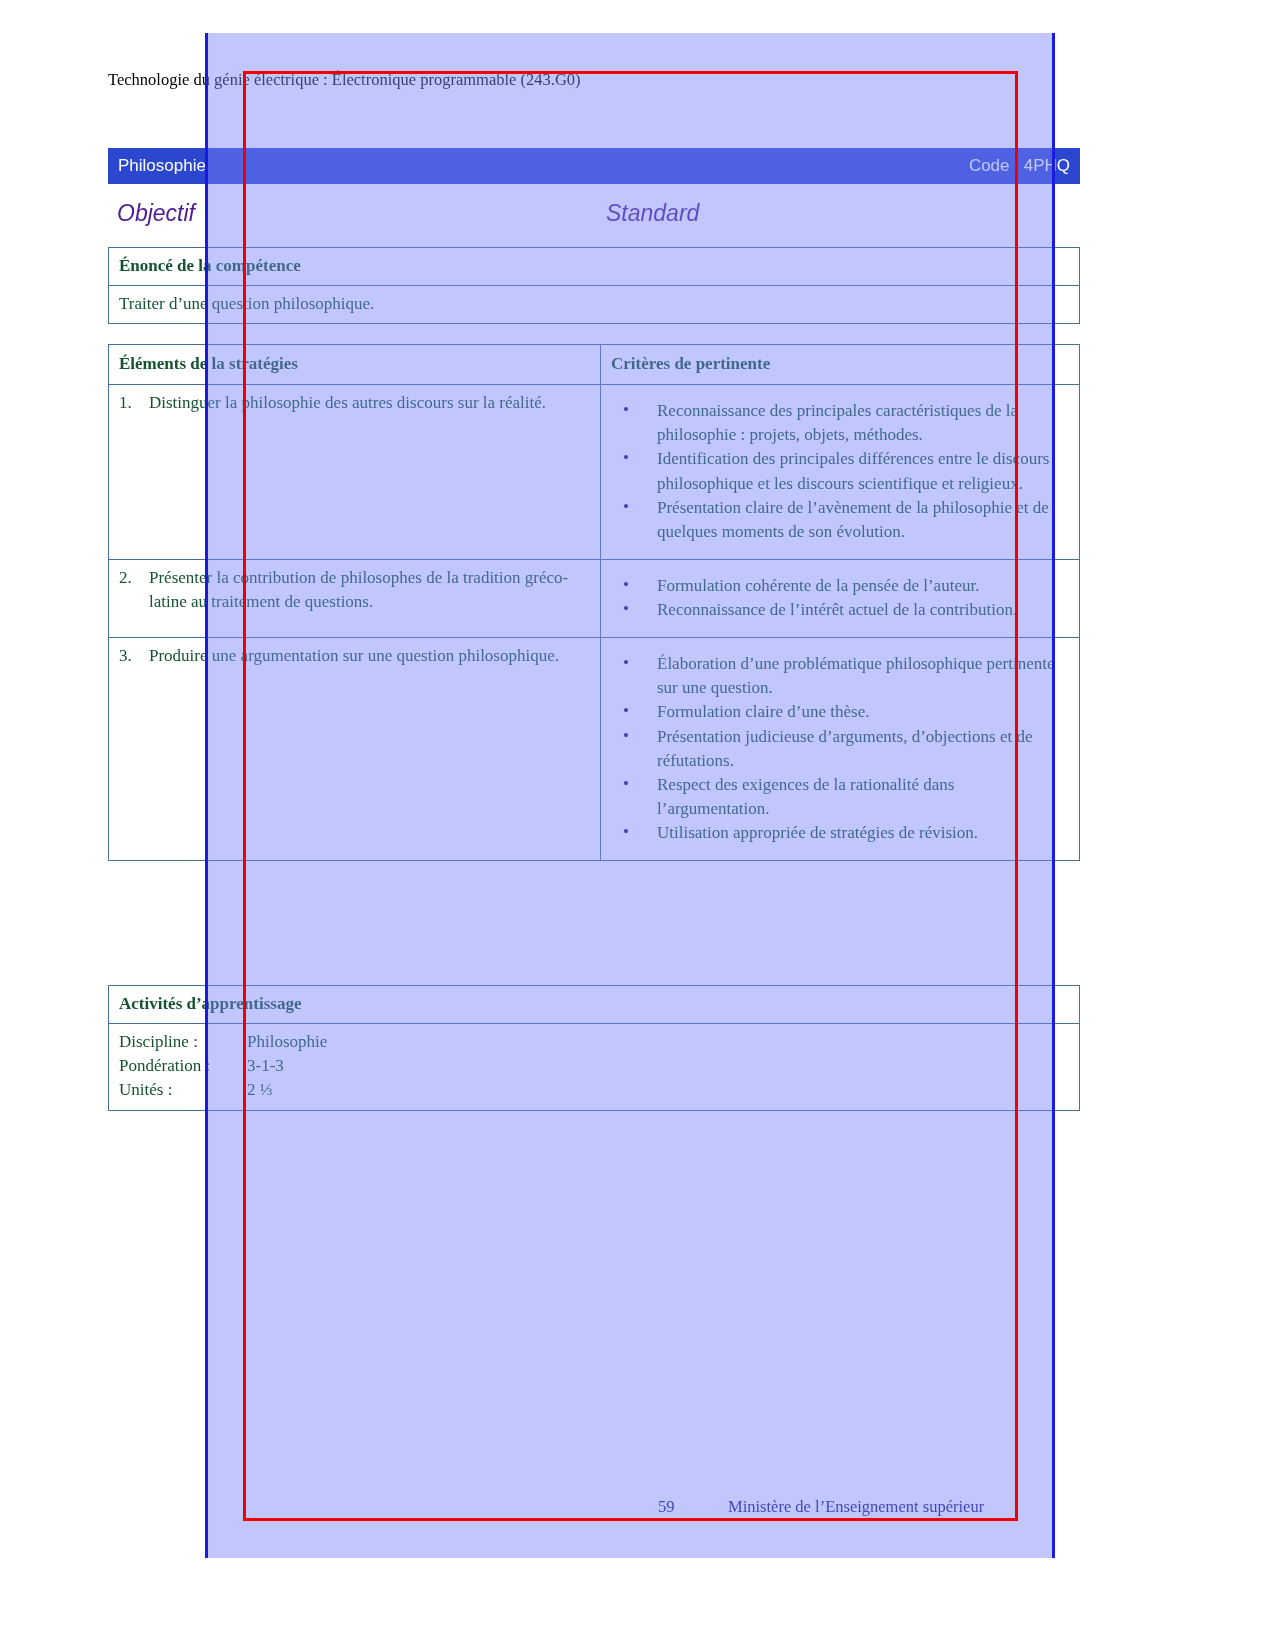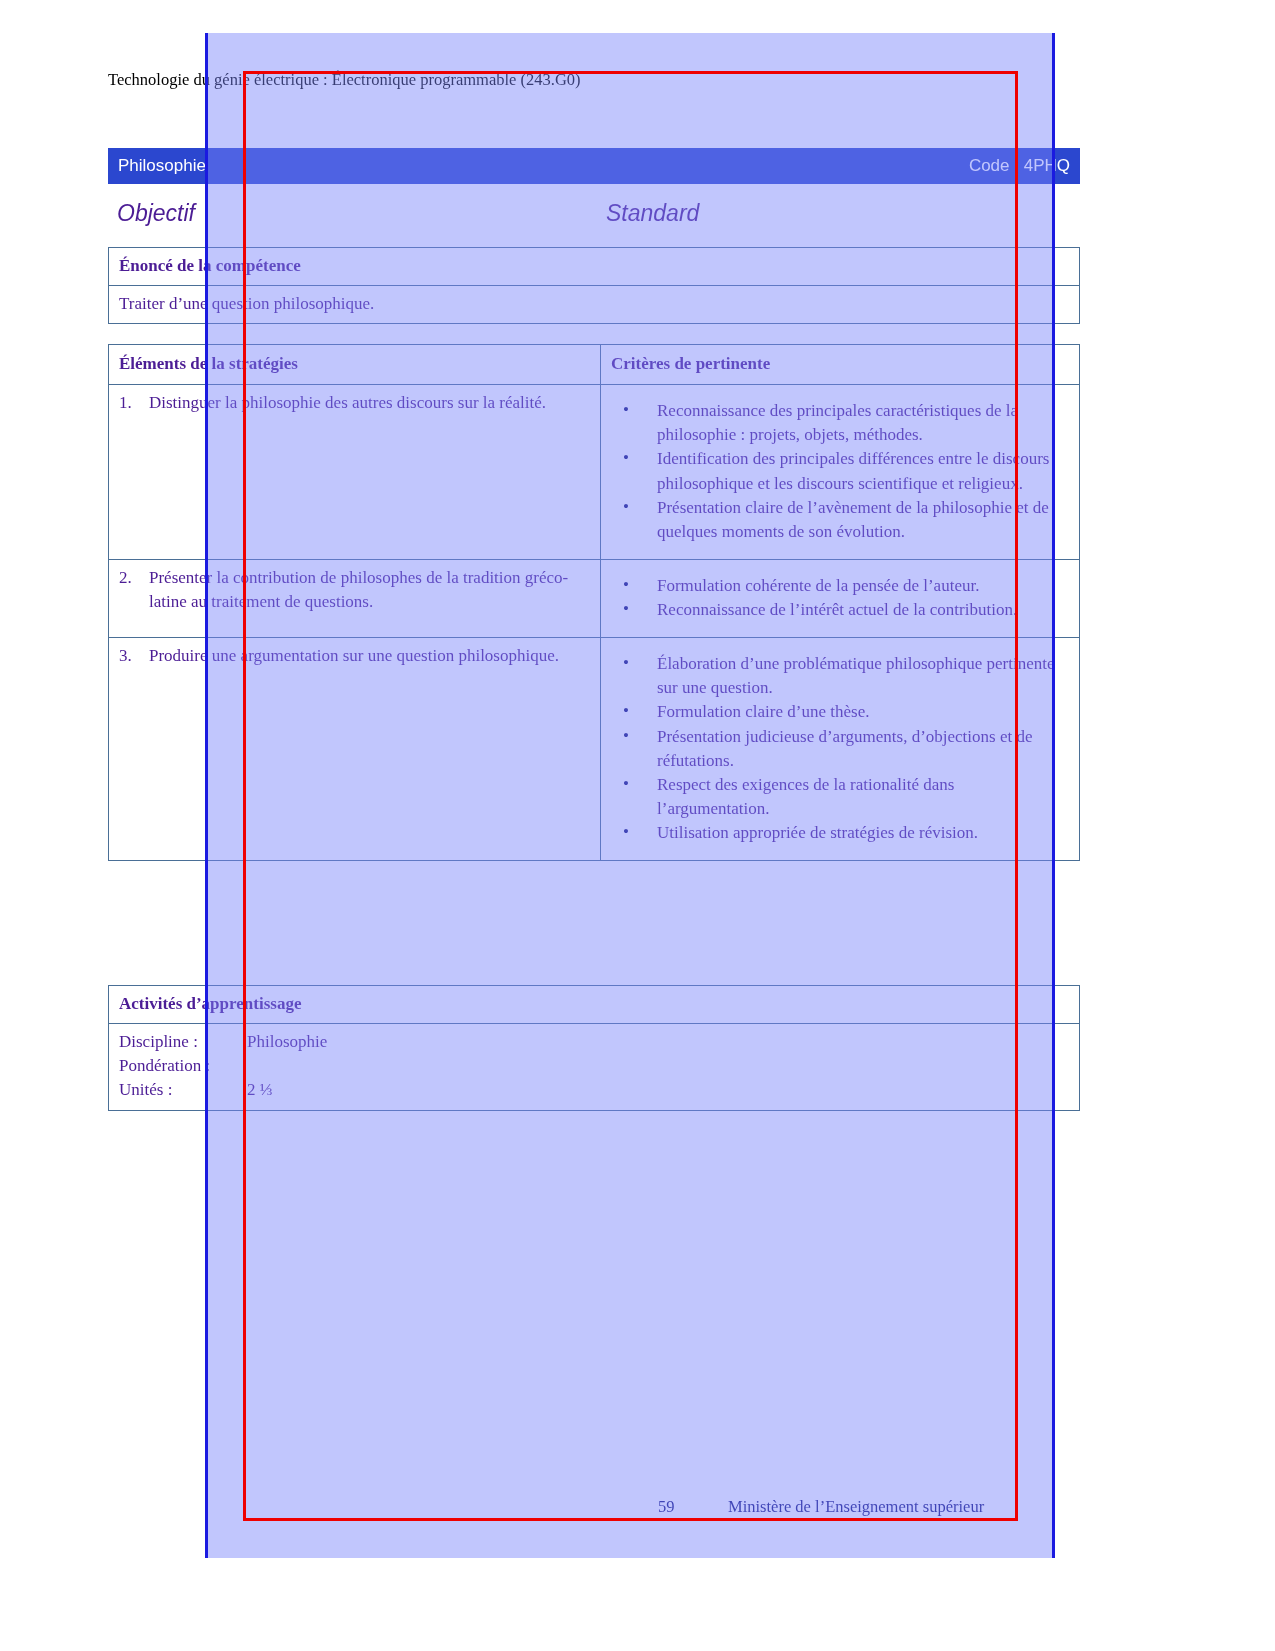--- a/index.html
+++ b/index.html
@@ -115,21 +115,21 @@
   .tbl .row {
     display: flex;
     border-bottom: 1px solid #4a6f96;
     box-sizing: border-box;
   }
   .tbl .row:last-child { border-bottom: none; }
   .tbl .cell {
     padding: 6px 10px 7px 10px;
     box-sizing: border-box;
     font-size: 17px;
-    color: #4c1d95;
+    color: #14532d;
     line-height: 1.42;
   }
   .hdr-cell {
     font-weight: bold;
     color: #0d0d4d;
     font-size: 17px;
   }
 
   
   #enonce-table { top: 247px; }
@@ -284,20 +284,21 @@
         <div class="cell hdr-cell">Activités d’apprentissage</div>
       </div>
       <div class="row">
         <div class="cell">
           <div class="act-line">
             <span class="act-label">Discipline :</span>
             <span class="act-value">Philosophie</span>
           </div>
           <div class="act-line">
             <span class="act-label">Pondération :</span>
+            <span class="act-value">3-1-3</span>
           </div>
           <div class="act-line">
             <span class="act-label">Unités :</span>
             <span class="act-value">2 ⅓</span>
           </div>
         </div>
       </div>
     </div>
 
     <div class="footer">

